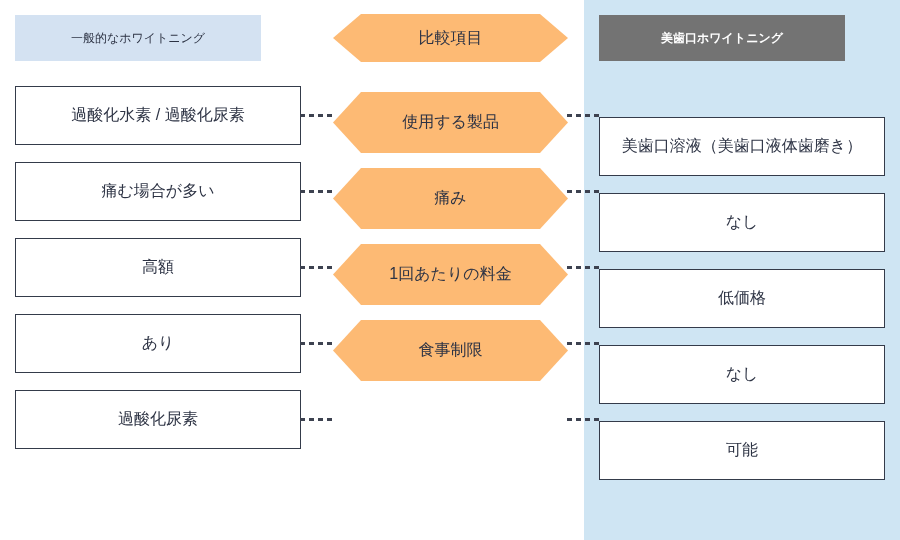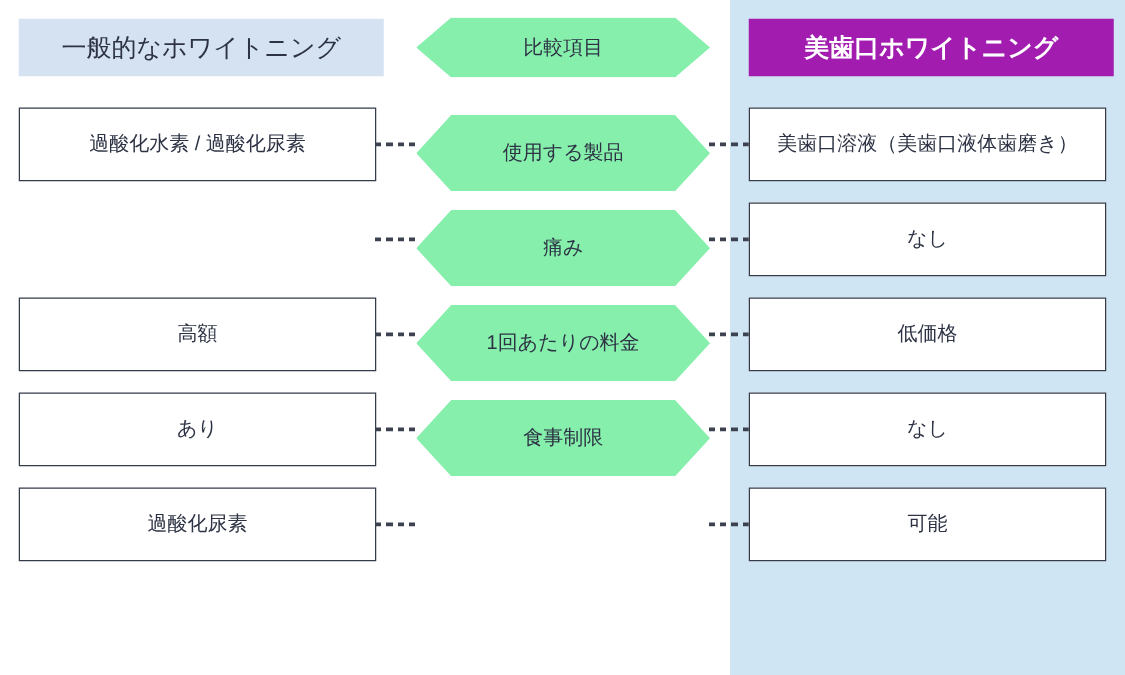--- a/index.html
+++ b/index.html
@@ -22,43 +22,43 @@
     left: 584px;
     top: 0;
     width: 316px;
     height: 540px;
     background: #cfe5f3;
   }
   
   .hdr-left, .hdr-right {
     position: absolute;
     top: 15px;
-    width: 292px;
+    width: 246px;
     height: 46px;
     display: flex;
     align-items: center;
     justify-content: center;
-    font-size: 20px;
+    font-size: 12px;
   }
   .hdr-left {
     left: 15px;
     background: #d4e2f2;
     color: #2d3344;
   }
   .hdr-right {
     left: 599px;
-    background: #a21caf;
+    background: #737373;
     color: #ffffff;
     font-weight: bold;
   }
   .hex {
     position: absolute;
     left: 333px;
     width: 235px;
-    background: #86efac;
+    background: #fdba74;
     display: flex;
     align-items: center;
     justify-content: center;
     font-size: 16px;
     color: #2d3344;
     clip-path: polygon(0% 50%, 28px 0%, calc(100% - 28px) 0%, 100% 50%, calc(100% - 28px) 100%, 28px 100%);
   }
   .hdr-hex {
     top: 14px;
     height: 48px;
@@ -86,21 +86,21 @@
     border: 1.5px solid #343b4a;
     box-sizing: border-box;
     display: flex;
     align-items: center;
     justify-content: center;
     font-size: 16px;
     color: #2d3344;
     text-align: center;
   }
   .cell-left  { left: 15px; }
-  .cell-right { left: 599px; }
+  .cell-right { left: 599px; margin-top: 31px; }
   .row .hex {
     top: 6px;
     height: 61px;
   }
   .dash {
     position: absolute;
     top: 28px;
     height: 3px;
     background: repeating-linear-gradient(90deg, #3d4250 0 5px, transparent 5px 9px);
   }
@@ -121,20 +121,21 @@
 
     <div class="row">
       <div class="cell cell-left">過酸化水素 / 過酸化尿素</div>
       <div class="dash dash-left"></div>
       <div class="hex">使用する製品</div>
       <div class="dash dash-right"></div>
       <div class="cell cell-right">美歯口溶液（美歯口液体歯磨き）</div>
     </div>
 
     <div class="row">
+      <div class="cell cell-left">痛む場合が多い</div>
       <div class="dash dash-left"></div>
       <div class="hex">痛み</div>
       <div class="dash dash-right"></div>
       <div class="cell cell-right">なし</div>
     </div>
 
     <div class="row">
       <div class="cell cell-left">高額</div>
       <div class="dash dash-left"></div>
       <div class="hex">1回あたりの料金</div>

